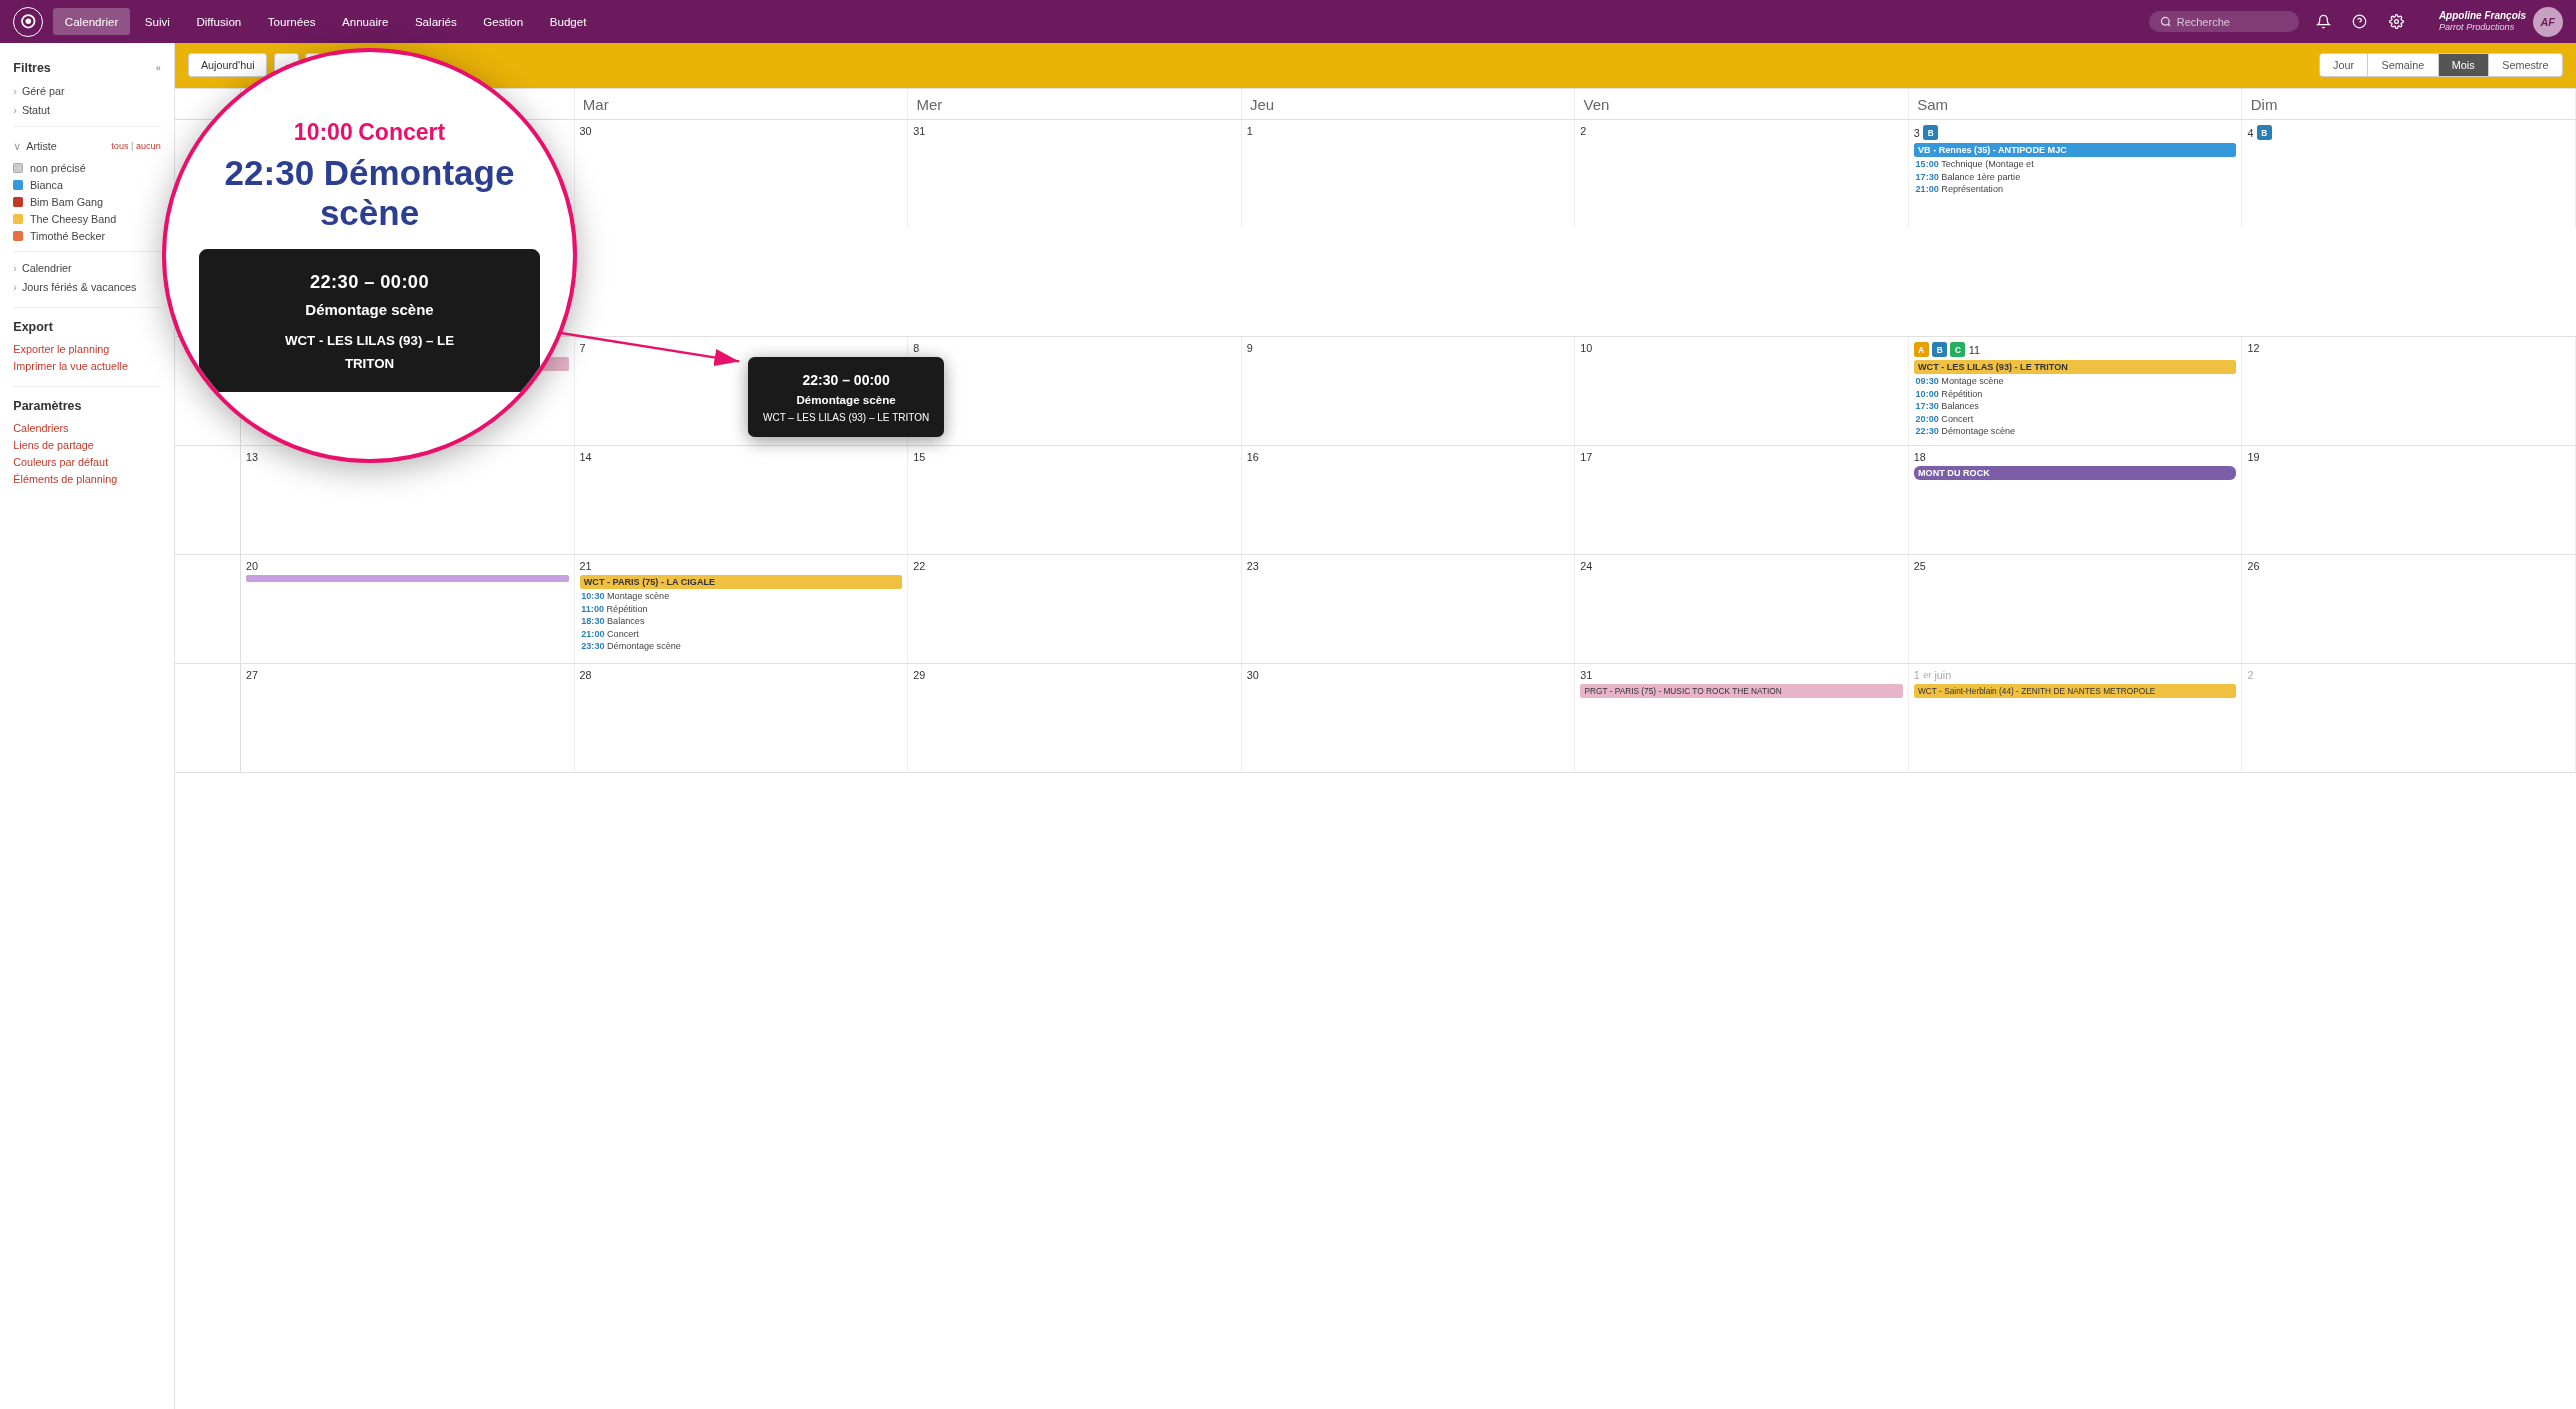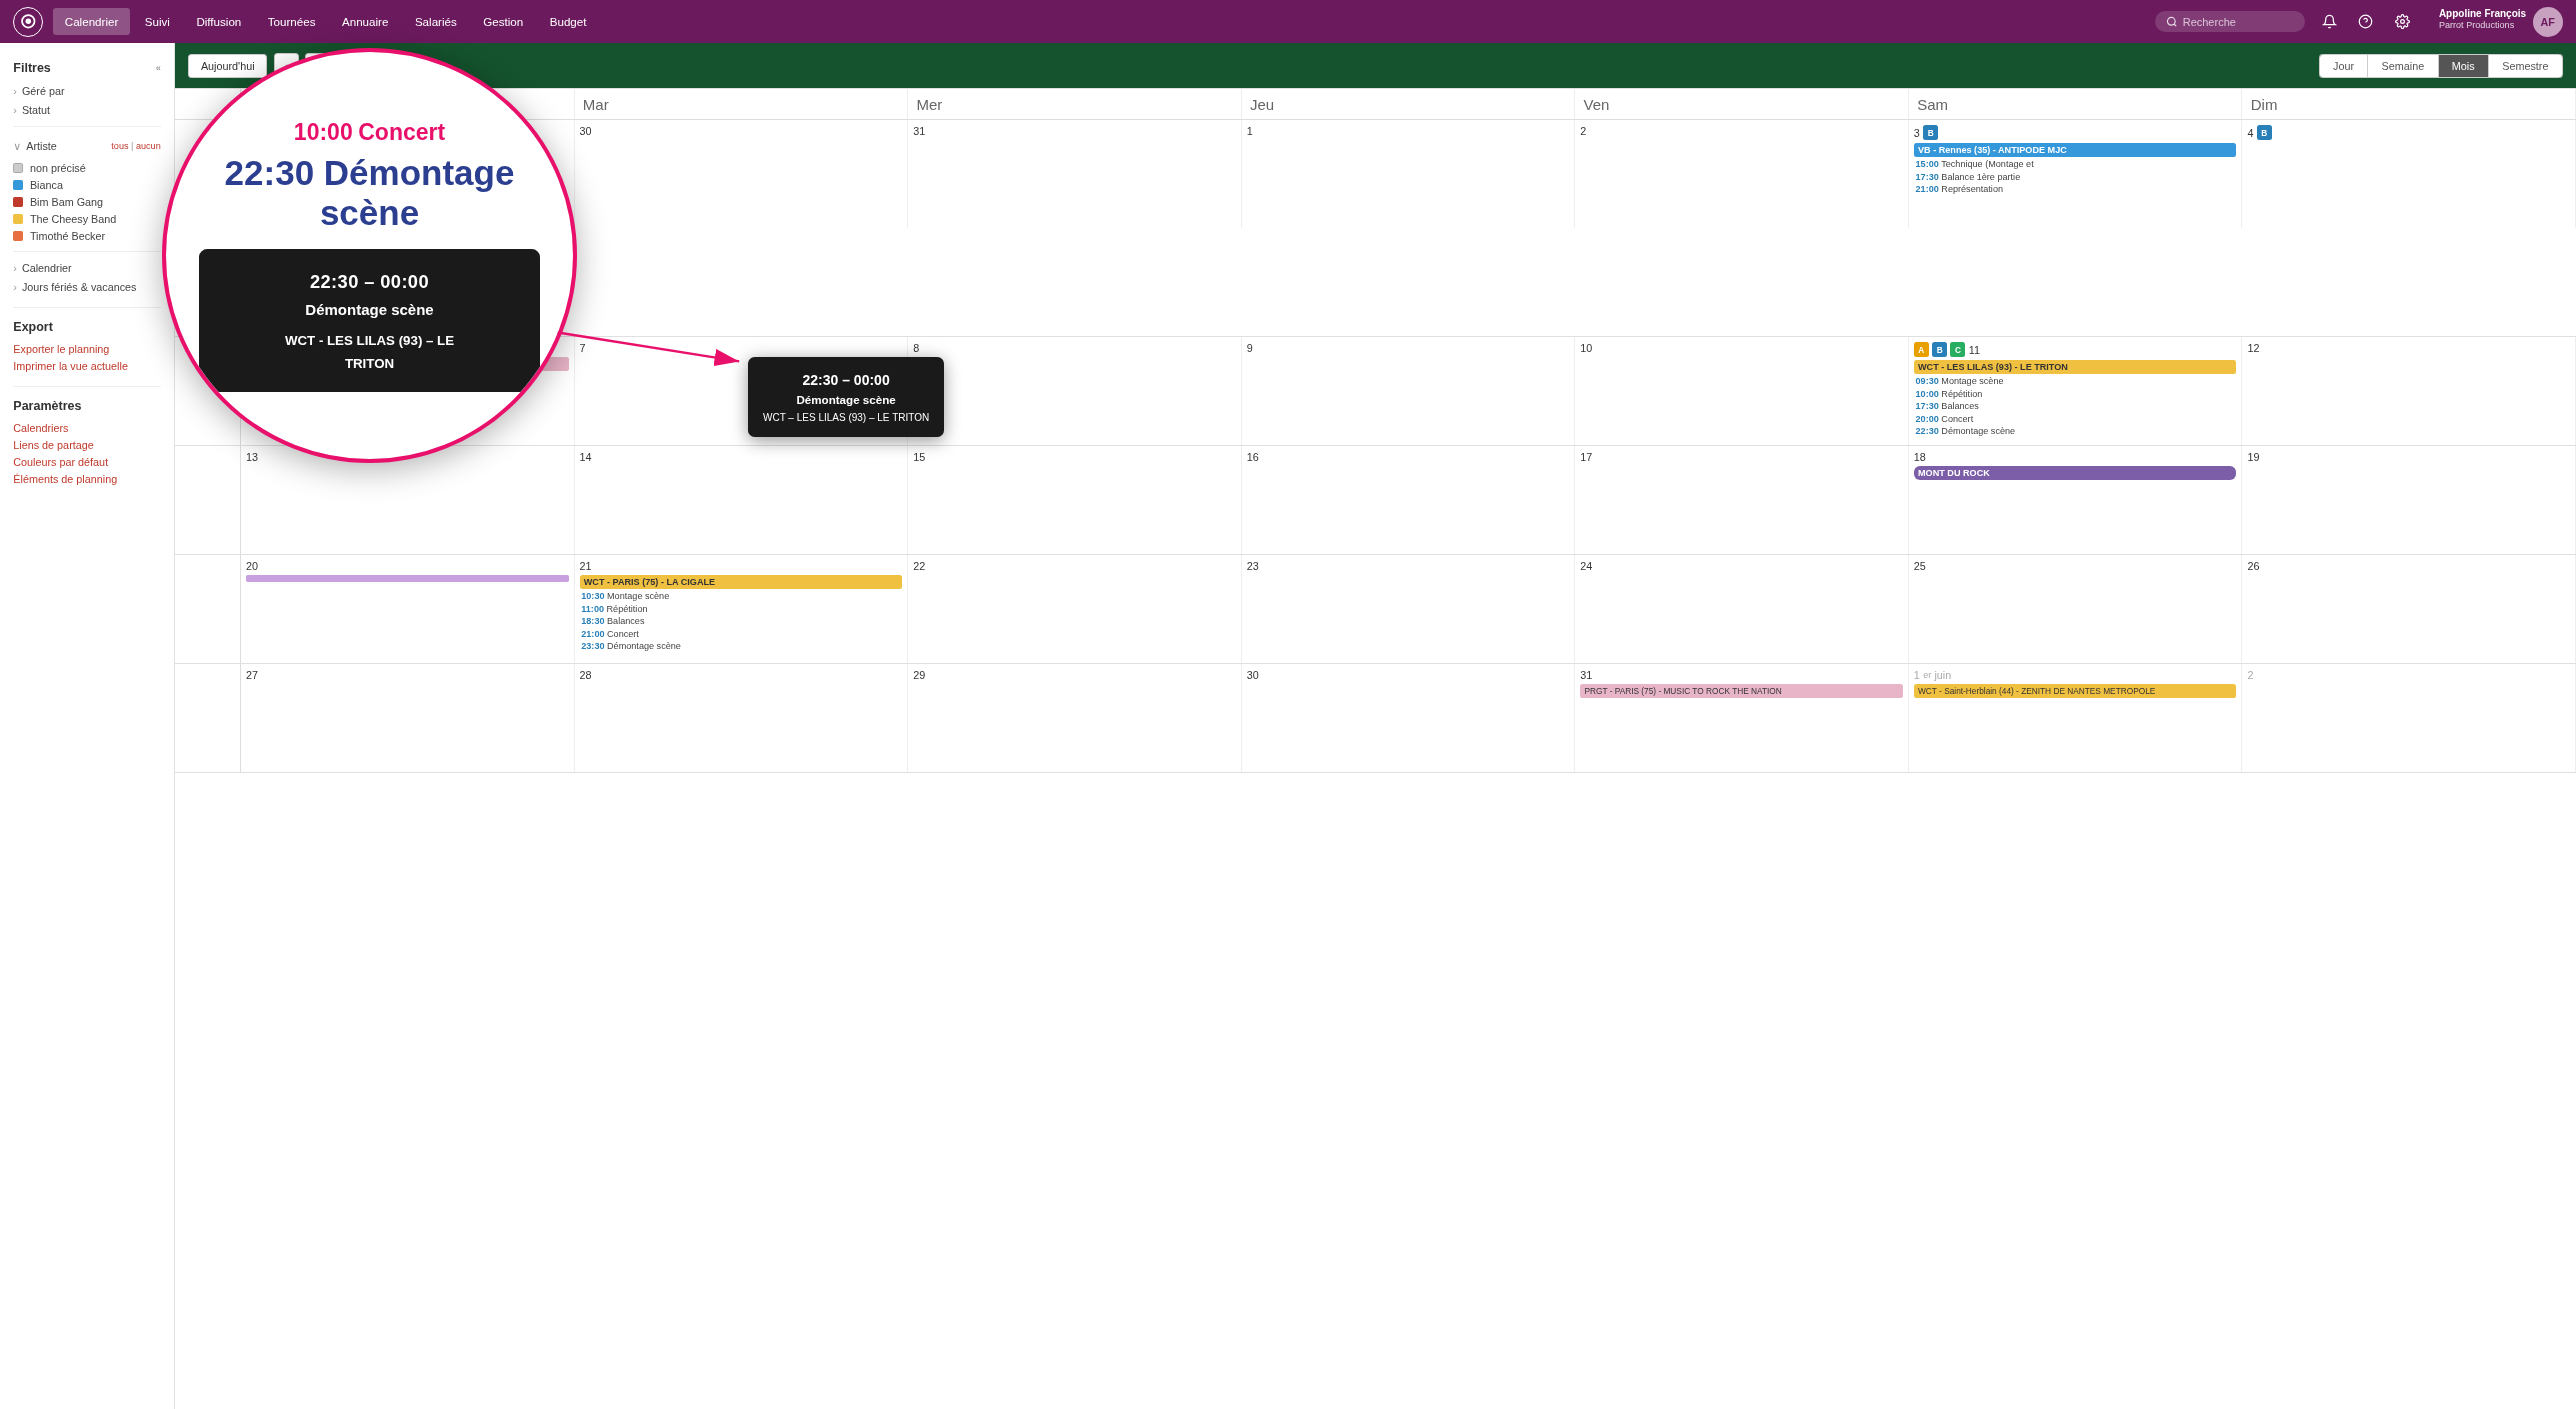--- a/index.html
+++ b/index.html
@@ -13,21 +13,21 @@
     .topnav .logo { width: 30px; height: 30px; border-radius: 50%; border: 1.7px solid white; display:flex; align-items:center; justify-content:center; margin-right: 6.6px; flex-shrink:0; }
     .topnav .logo svg { width:16.6px; height:16.6px; }
     .nav-item { padding: 6.6px 11.6px; border-radius: 3.3px; cursor: pointer; font-size: 11.6px; white-space:nowrap; }
     .nav-item.active { background: rgba(255,255,255,0.25); }
     .nav-spacer { flex: 1; }
     .search-box { display:flex; align-items:center; background: rgba(255,255,255,0.15); border-radius: 16.6px; padding: 4.2px 11.6px; gap: 5px; min-width: 150px; }
     .search-box input { background: transparent; border: none; outline: none; color: white; font-size: 11px; width: 108px; }
     .search-box input::placeholder { color: rgba(255,255,255,0.7); }
     .nav-icons { display:flex; gap: 6.6px; align-items:center; margin-left: 6.6px; }
     .nav-icon-btn { width: 30px; height: 30px; display:flex; align-items:center; justify-content:center; border-radius: 50%; cursor:pointer; }
-    .user-area { display:flex; gap: 6.6px; margin-left: 18px; cursor:pointer; }
+    .user-area { display:flex; align-items:center; gap: 6.6px; margin-left: 24px; cursor:pointer;font-style:italic; }
     .user-avatar { width: 30px; height: 30px; border-radius: 50%; background: #c8a0c0; display:flex; align-items:center; justify-content:center; font-weight:bold; color:#6b1a5e; }
     .user-name { font-size: 10px; line-height: 1.3; }
 
     
     .main-layout { display: flex; height: calc(100vh - 43px); }
 
     
     .sidebar { width: 175px; background: white; border-right: 0.8px solid #e0e0e0; padding: 13.3px 0; overflow-y: auto; flex-shrink:0; }
     .sidebar-section { padding: 5px 13.3px; }
     .sidebar-section-title { font-size: 12.5px; font-weight: 600; color: #333; margin-bottom: 6.6px; display:flex; align-items:center; justify-content:space-between; }
@@ -41,21 +41,21 @@
     .artiste-item { display:flex; align-items:center; gap: 6.6px; padding: 2.5px 0; font-size: 10.8px; color: #444; }
     .color-dot { width: 10px; height: 10px; border-radius: 1.7px; flex-shrink:0; }
     .export-title { font-size: 12.5px; font-weight: 600; color: #333; margin-bottom: 6.6px; }
     .export-link { display:block; color: #c0392b; font-size: 10.8px; padding: 2.5px 0; cursor:pointer; text-decoration:none; }
     .params-title { font-size: 12.5px; font-weight: 600; color: #333; margin-bottom: 6.6px; }
 
     
     .content { flex: 1; display: flex; flex-direction: column; overflow: hidden; }
 
     
-    .cal-toolbar { display:flex; align-items:center; padding: 10px 13.3px; background: #14532d; border-bottom: 0.8px solid #e0e0e0; gap: 6.6px; }
+    .cal-toolbar { display:flex; align-items:flex-start; padding: 10px 13.3px; background: #eab308; border-bottom: 0.8px solid #e0e0e0; gap: 6.6px; }
     .btn-today { border: 0.8px solid #ccc; background: white; padding: 5px 11.6px; border-radius: 3.3px; cursor:pointer; font-size: 10.8px; color: #333; }
     .btn-nav { border: 0.8px solid #ccc; background: white; width: 25px; height: 25px; border-radius: 3.3px; cursor:pointer; display:flex; align-items:center; justify-content:center; font-size:11.6px; color:#555; }
     .cal-title { font-size: 13.3px; font-weight: 600; color: #333; flex:1; }
     .view-tabs { display:flex; border: 0.8px solid #ccc; border-radius: 3.3px; overflow:hidden; }
     .view-tab { padding: 5px 13.3px; background: white; cursor:pointer; font-size: 10.8px; color: #555; border-right: 0.8px solid #ccc; }
     .view-tab:last-child { border-right:none; }
     .view-tab.active { background: #555; color: white; }
 
     
     .cal-grid { flex: 1; overflow-y: auto; background: white; }

